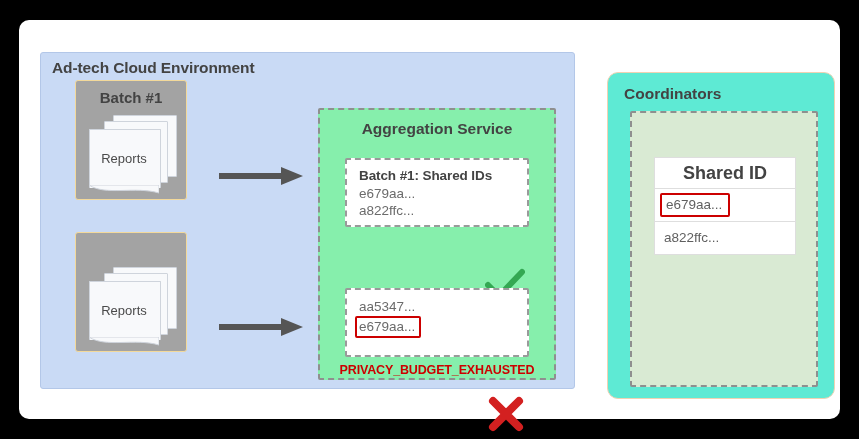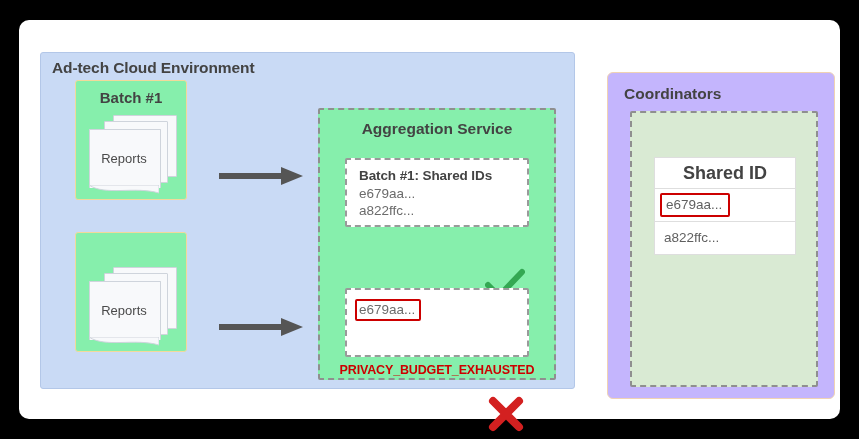--- a/index.html
+++ b/index.html
@@ -29,21 +29,21 @@
   .adtech-title{
     position:absolute;left:33px;top:39px;
     font-size:15.5px;font-weight:bold;color:#434343;
     letter-spacing:-0.1px;
   }
 
   
   .batch{
     position:absolute;
     width:110px;height:118px;
-    background:#86efac;
+    background:#a3a3a3;
     border:1px solid #f3d99a;
     border-radius:3px;
   }
   .batch-1{left:56px;top:60px;}
   .batch-2{left:56px;top:212px;}
   .batch-title{
     position:absolute;top:8px;left:0;width:110px;
     text-align:center;
     font-size:15px;font-weight:bold;color:#434343;
   }
@@ -117,23 +117,23 @@
   .errtext{
     position:absolute;left:0;top:253px;width:234px;text-align:center;
     font-size:12.5px;font-weight:bold;color:#cc0000;
     letter-spacing:-0.15px;
   }
 
   
   .coord{
     position:absolute;left:588px;top:52px;
     width:226px;height:325px;
-    background:#c4b5fd;
+    background:#5eead4;
     border:1px solid #f0d2b3;
-    border-radius:6px;
+    border-radius:11px;
   }
   .coord-title{
     position:absolute;left:16px;top:12px;
     font-size:15.5px;font-weight:bold;color:#434343;
   }
   .pbudget{
     position:absolute;left:22px;top:38px;
     width:184px;height:272px;
     background:#d9ead3;
     border:2px dashed #8f8f8f;
@@ -221,20 +221,21 @@
         <div class="idbox-head">Batch #1: Shared IDs</div>
         <div class="idline">e679aa...</div>
         <div class="idline">a822ffc...</div>
       </div>
 
       <svg class="mark mark-ok" viewBox="0 0 40 34">
         <path d="M3,17 L14,28 L37,4" fill="none" stroke="#34a853" stroke-width="6" stroke-linecap="round" stroke-linejoin="round"></path>
       </svg>
 
       <div class="idbox idbox-2">
+        <div class="idline">aa5347...</div>
         <div class="idline boxed">e679aa...</div>
       </div>
 
       <svg class="mark mark-bad" viewBox="0 0 36 36">
         <path d="M5,5 L31,31 M31,5 L5,31" fill="none" stroke="#d32020" stroke-width="8" stroke-linecap="round"></path>
       </svg>
 
       <div class="errtext">PRIVACY_BUDGET_EXHAUSTED</div>
     </div>
 

